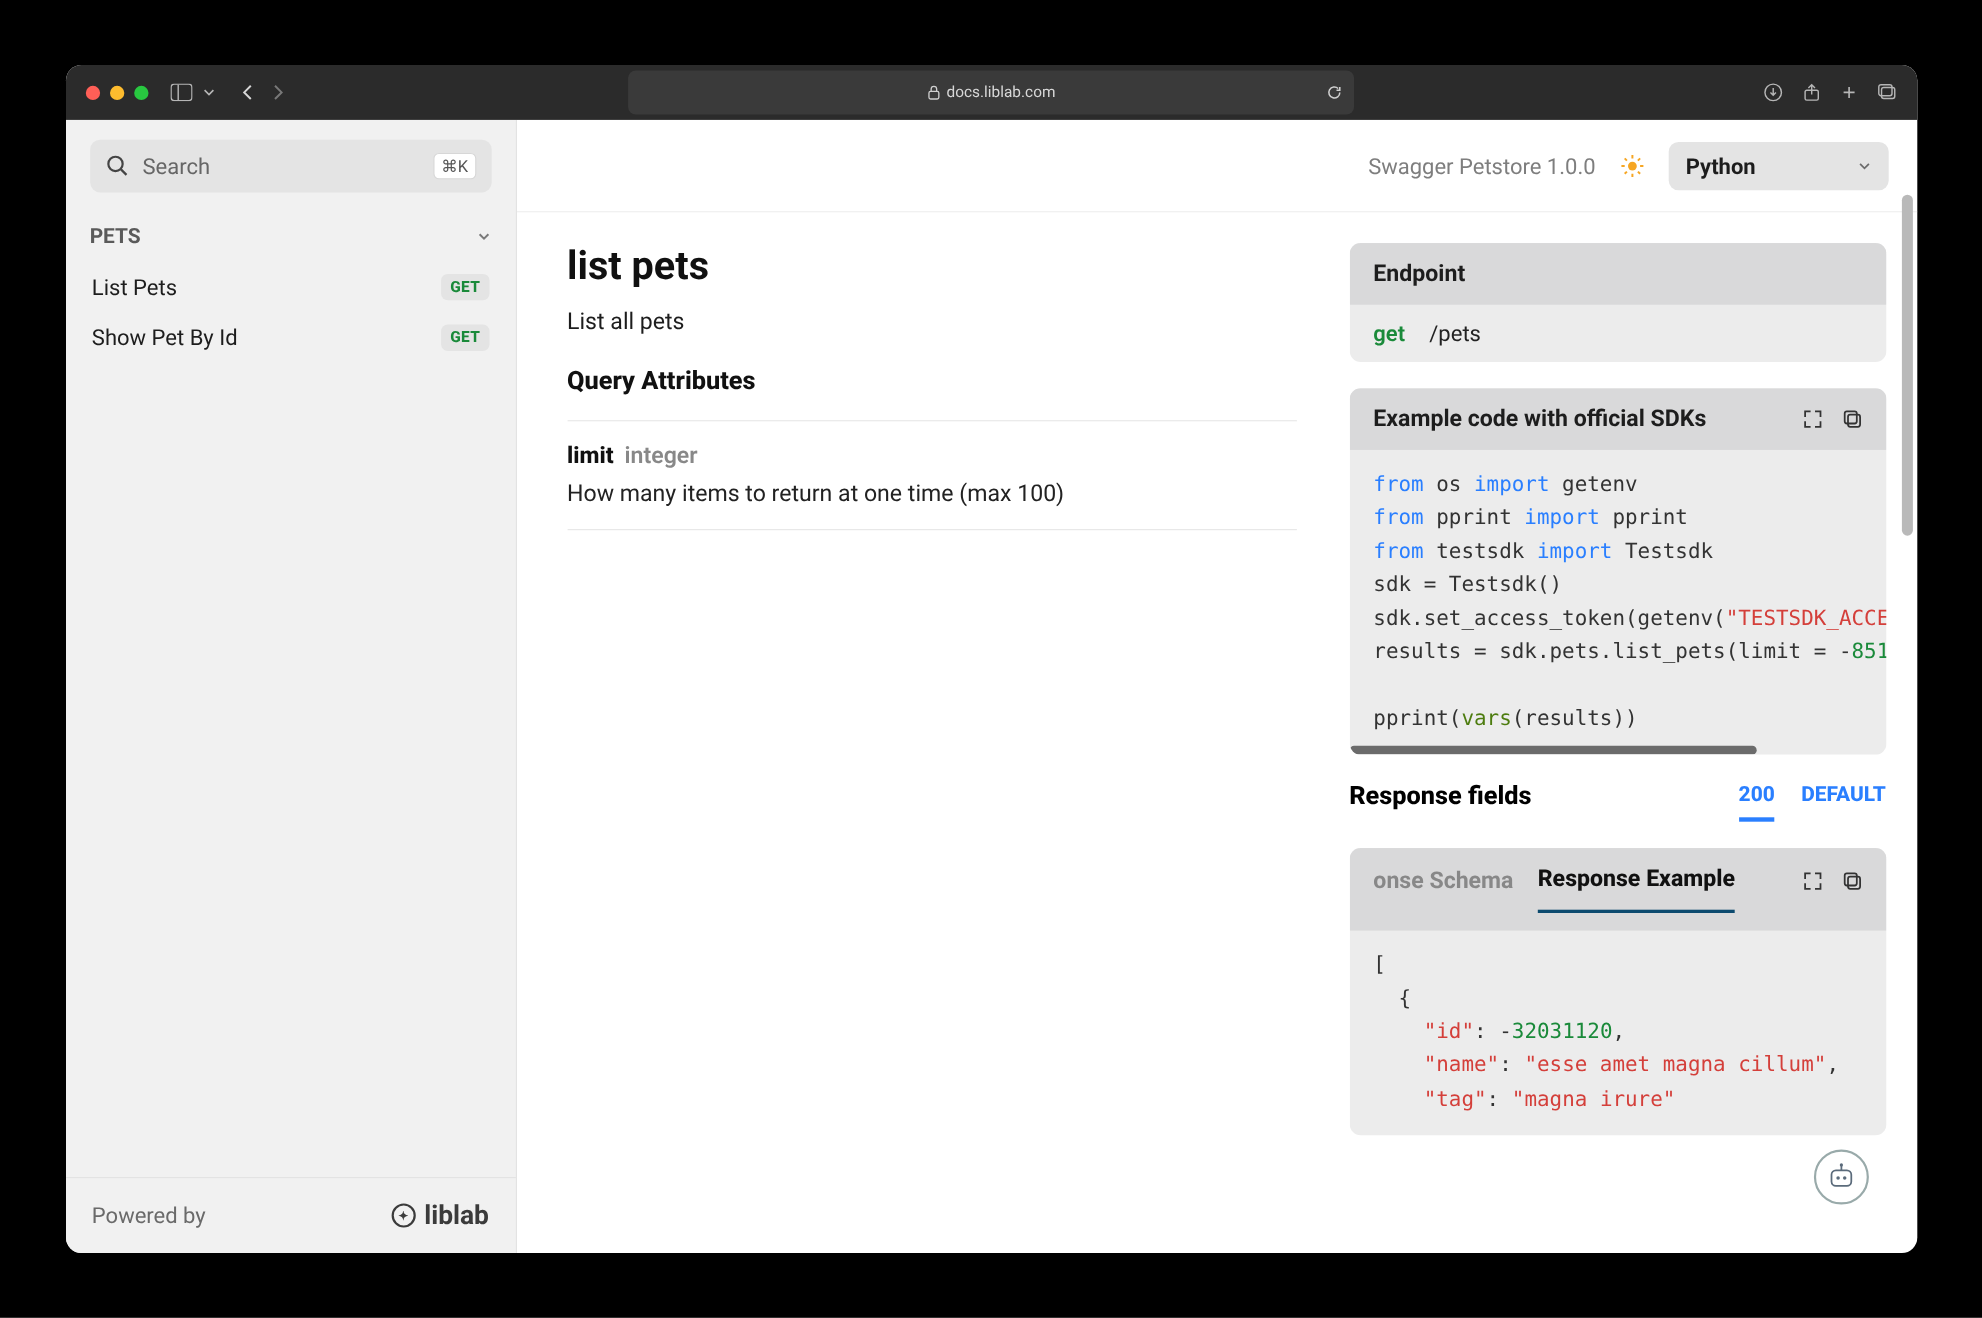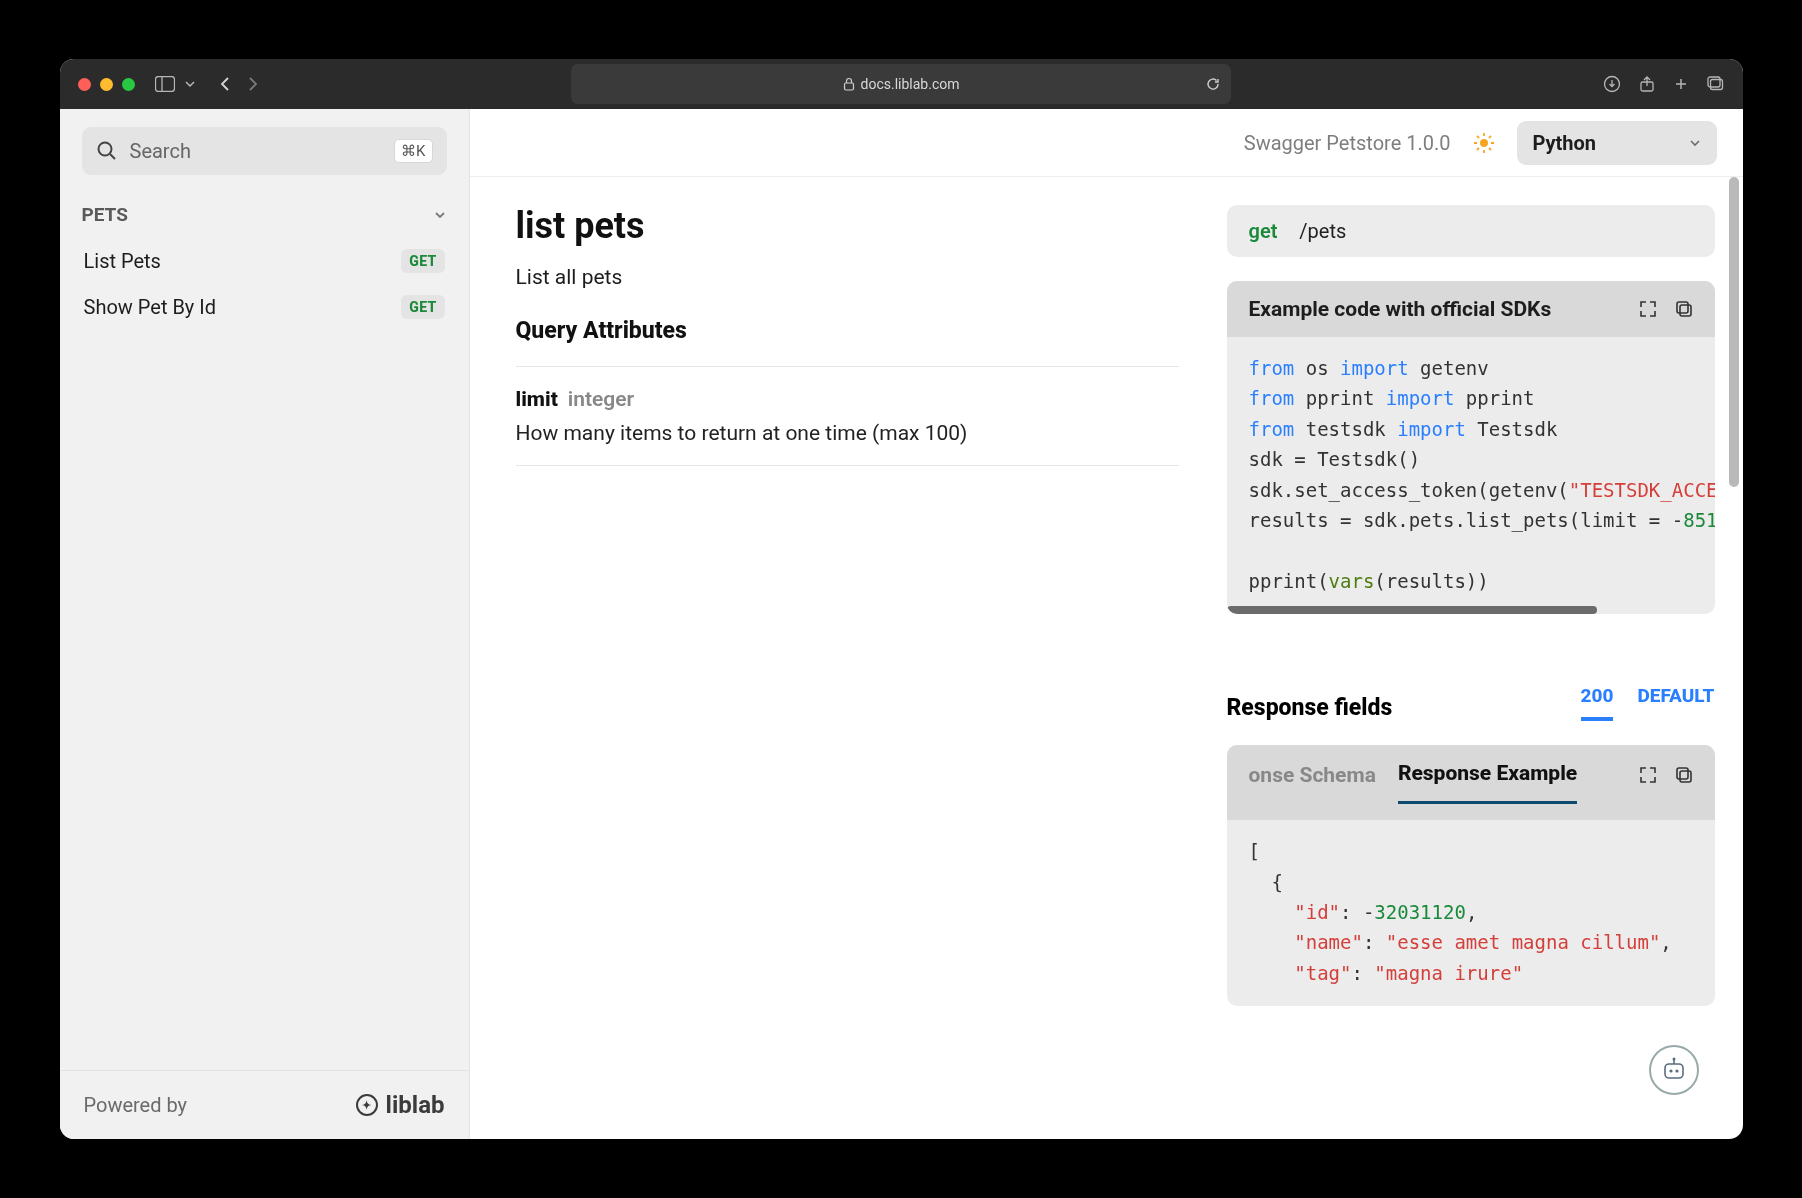--- a/index.html
+++ b/index.html
@@ -148,21 +148,21 @@
 .liblab-logo { display: flex; align-items: center; gap: 8px; color: #3b3b3b; font-weight: 700; font-size: 24px; }
 .liblab-logo .mark { width: 22px; height: 22px; border: 2px solid #3b3b3b; border-radius: 50%; display: inline-flex; align-items: center; justify-content: center; font-size: 11px; }
 
 .main {
   flex: 1 1 auto;
   display: flex;
   flex-direction: column;
   min-width: 0;
 }
 .topbar {
-  height: 68px;
+  height: 84px;
   display: flex;
   align-items: center;
   justify-content: flex-end;
   padding: 0 26px 0 40px;
   gap: 22px;
   border-bottom: 1px solid #eee;
 }
 .api-name { color: #7e7e7e; font-size: 20px; }
 .mode-toggle { color: #f6a623; display: inline-flex; cursor: pointer; }
 .lang-select {
@@ -246,22 +246,21 @@
   border-radius: 4px;
 }
 .kw-from   { color: #2a7fff; }
 .kw-import { color: #2a7fff; }
 .str       { color: #d43f3a; }
 .num       { color: #1a8a3a; }
 .fn        { color: #4d7c0f; }
 
 .response-header {
   display: flex;
-  align-items: flex-end;
-  margin-top: 46px;
+  align-items: flex-start;
 }
 .response-header h2 { font-size: 23px; font-weight: 800; }
 .tabs-right { margin-left: auto; display: flex; gap: 24px; font-weight: 800; font-size: 19px; }
 .tab-link { color: #2a7fff; cursor: pointer; padding-bottom: 10px; }
 .tab-link.active { border-bottom: 4px solid #2a7fff; }
 
 .resp-card-head-tabs {
   display: flex;
   align-items: center;
   gap: 22px;
@@ -464,20 +463,23 @@
               <span class="attr-name">limit</span>
               <span class="attr-type">integer</span>
             </div>
             <div class="attr-desc">How many items to return at one time (max 100)</div>
           </div>
           <hr class="hr">
         </div>
 
         <div class="col-right">
           <div class="card">
+            <div class="card-head">
+              <span>Endpoint</span>
+            </div>
             <div class="card-sub">
               <span class="method">get</span>
               <span class="path">/pets</span>
             </div>
           </div>
 
           <div class="card">
             <div class="card-head">
               <span>Example code with official SDKs</span>
               <span class="actions">

